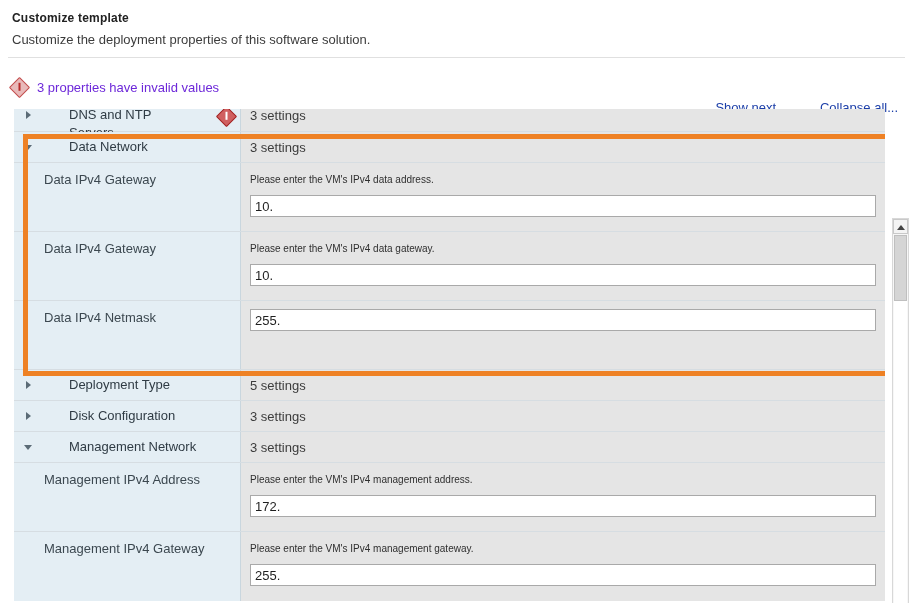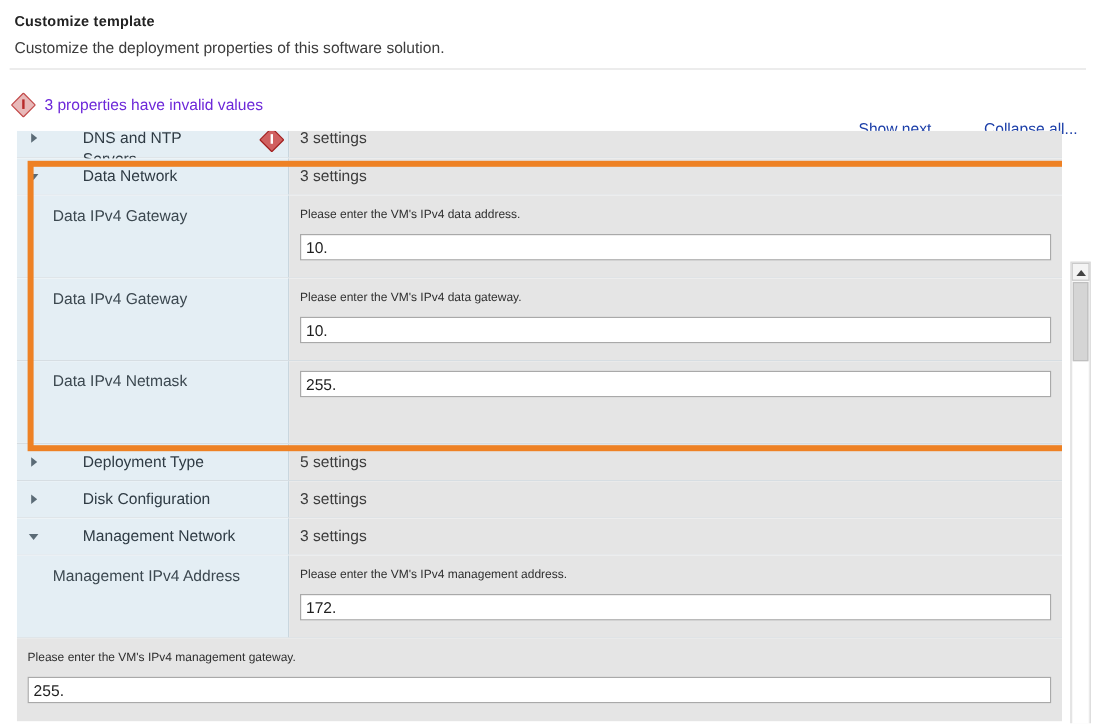--- a/index.html
+++ b/index.html
@@ -396,20 +396,23 @@
         <div class="cell-left">
           <span class="prop-label">Management IPv4 Address</span>
         </div>
         <div class="cell-right">
           <div class="desc">Please enter the VM's IPv4 management address.</div>
           <input class="txt-input" type="text" value="172." style="">
         </div>
       </div>
 
       <div class="row last" style="height:69px;">
+        <div class="cell-left">
+          <span class="prop-label">Management IPv4 Gateway</span>
+        </div>
         <div class="cell-right">
           <div class="desc">Please enter the VM's IPv4 management gateway.</div>
           <input class="txt-input" type="text" value="255." style="">
         </div>
       </div>
 
     </div>
 
     <div id="highlight-box"></div>
   </div>

